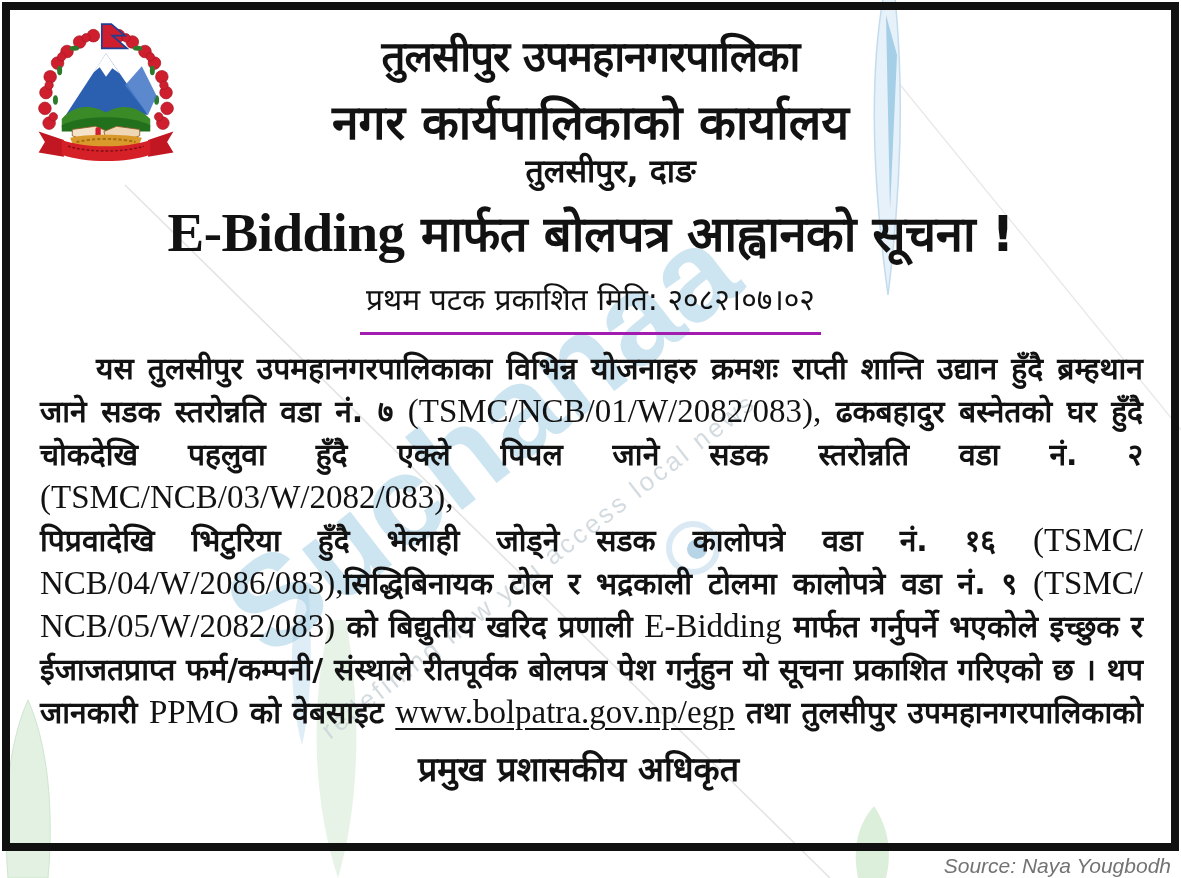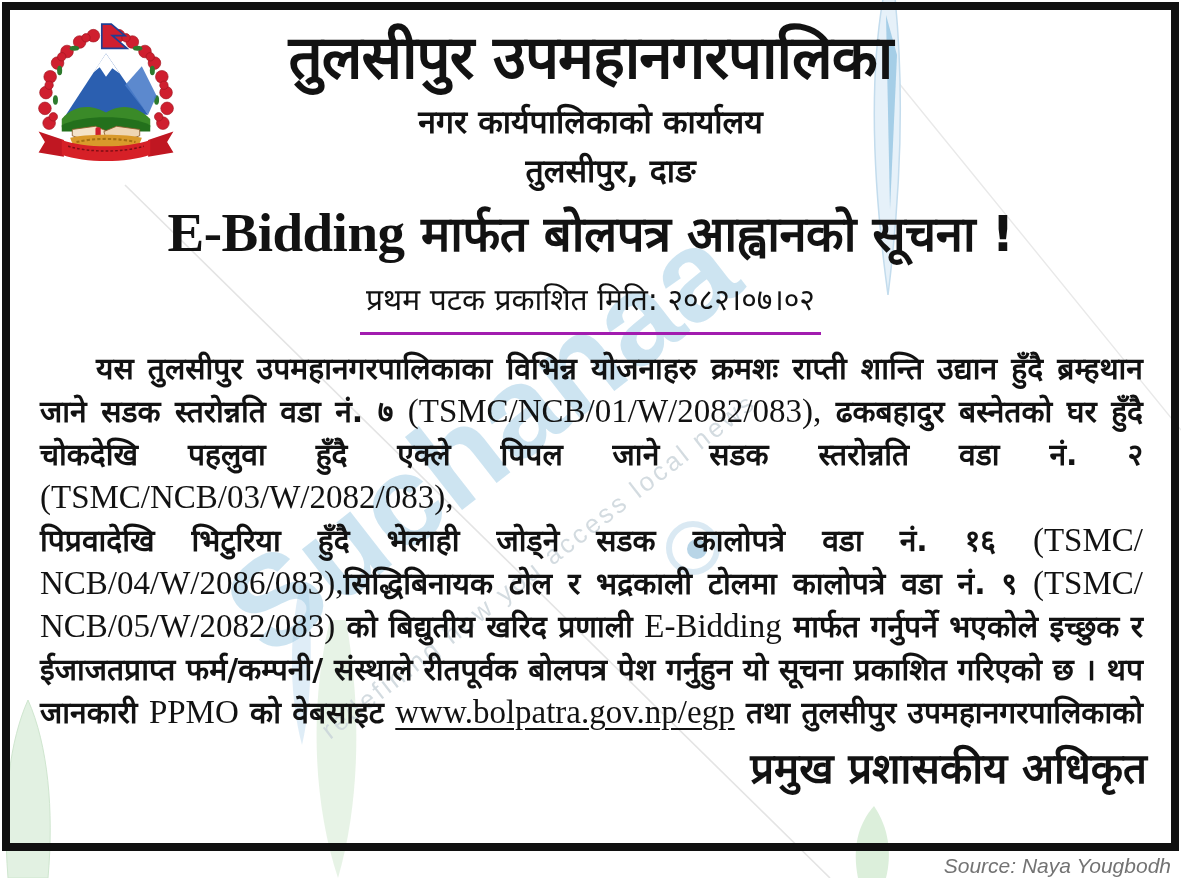--- a/index.html
+++ b/index.html
@@ -10,40 +10,40 @@
   .bg-layer{position:absolute;left:0;top:0;width:1181px;height:878px;z-index:0;}
 
   
   .frame{position:absolute;left:2px;top:2px;width:1177px;height:849px;
     border:8px solid #101010;box-sizing:border-box;z-index:1;}
   .content{position:absolute;left:0;top:0;width:1161px;height:833px;}
 
   .emblem{position:absolute;left:20px;top:12px;width:152px;height:158px;}
 
   .header{position:relative;text-align:center;padding-top:10px;}
-  .org-name{font-size:60px;line-height:74px;font-weight:700;letter-spacing:-1px;}
-  .office{font-size:32px;line-height:52px;font-weight:700;margin-top:2px;}
+  .org-name{font-size:42px;line-height:74px;font-weight:700;letter-spacing:-1px;}
+  .office{font-size:48px;line-height:52px;font-weight:700;margin-top:2px;}
   .location{font-size:32px;line-height:42px;font-weight:700;margin-top:2px;margin-left:40px;}
   .headline{font-size:49px;line-height:70px;font-weight:700;margin-top:6px;letter-spacing:-0.5px;}
   .headline .lat{font-family:"Liberation Serif","DejaVu Serif",serif;font-weight:700;font-size:55px;}
   .published-wrap{margin-top:8px;line-height:44px;}
   .published{display:inline-block;font-size:30px;font-weight:400;
     border-bottom:3px solid #a21caf;padding:0 6px 10px 6px;}
 
   .body-text{margin:12px 28px 0 30px;}
   .bline{font-size:30px;line-height:43px;text-align:justify;text-align-last:justify;
     font-weight:600;}
   .bline.first{text-indent:56px;}
   .bline.last{text-align-last:left;}
   .seg-dev{font-family:"DejaVu Sans","Liberation Sans",sans-serif;}
   .seg-lat{font-family:"Liberation Serif","DejaVu Serif",serif;font-weight:400;font-size:33px;}
   .seg-latu{font-family:"Liberation Serif","DejaVu Serif",serif;font-weight:400;font-size:33px;
     text-decoration:underline;text-underline-offset:5px;text-decoration-thickness:2px;}
 
-  .signature{margin:14px 24px 0 0;text-align:right;font-size:42px;font-weight:700;line-height:42px;}
+  .signature{margin:14px 24px 0 0;text-align:center;font-size:34px;font-weight:700;line-height:42px;}
 
   .source-credit{position:absolute;right:10px;top:854px;z-index:2;
     font-family:"Liberation Sans","DejaVu Sans",sans-serif;font-style:italic;
     font-size:21px;color:#737373;}
 
   
   .wm-brand{font-family:"Liberation Sans",sans-serif;font-weight:700;}
 </style>
 </head>
 <body>

